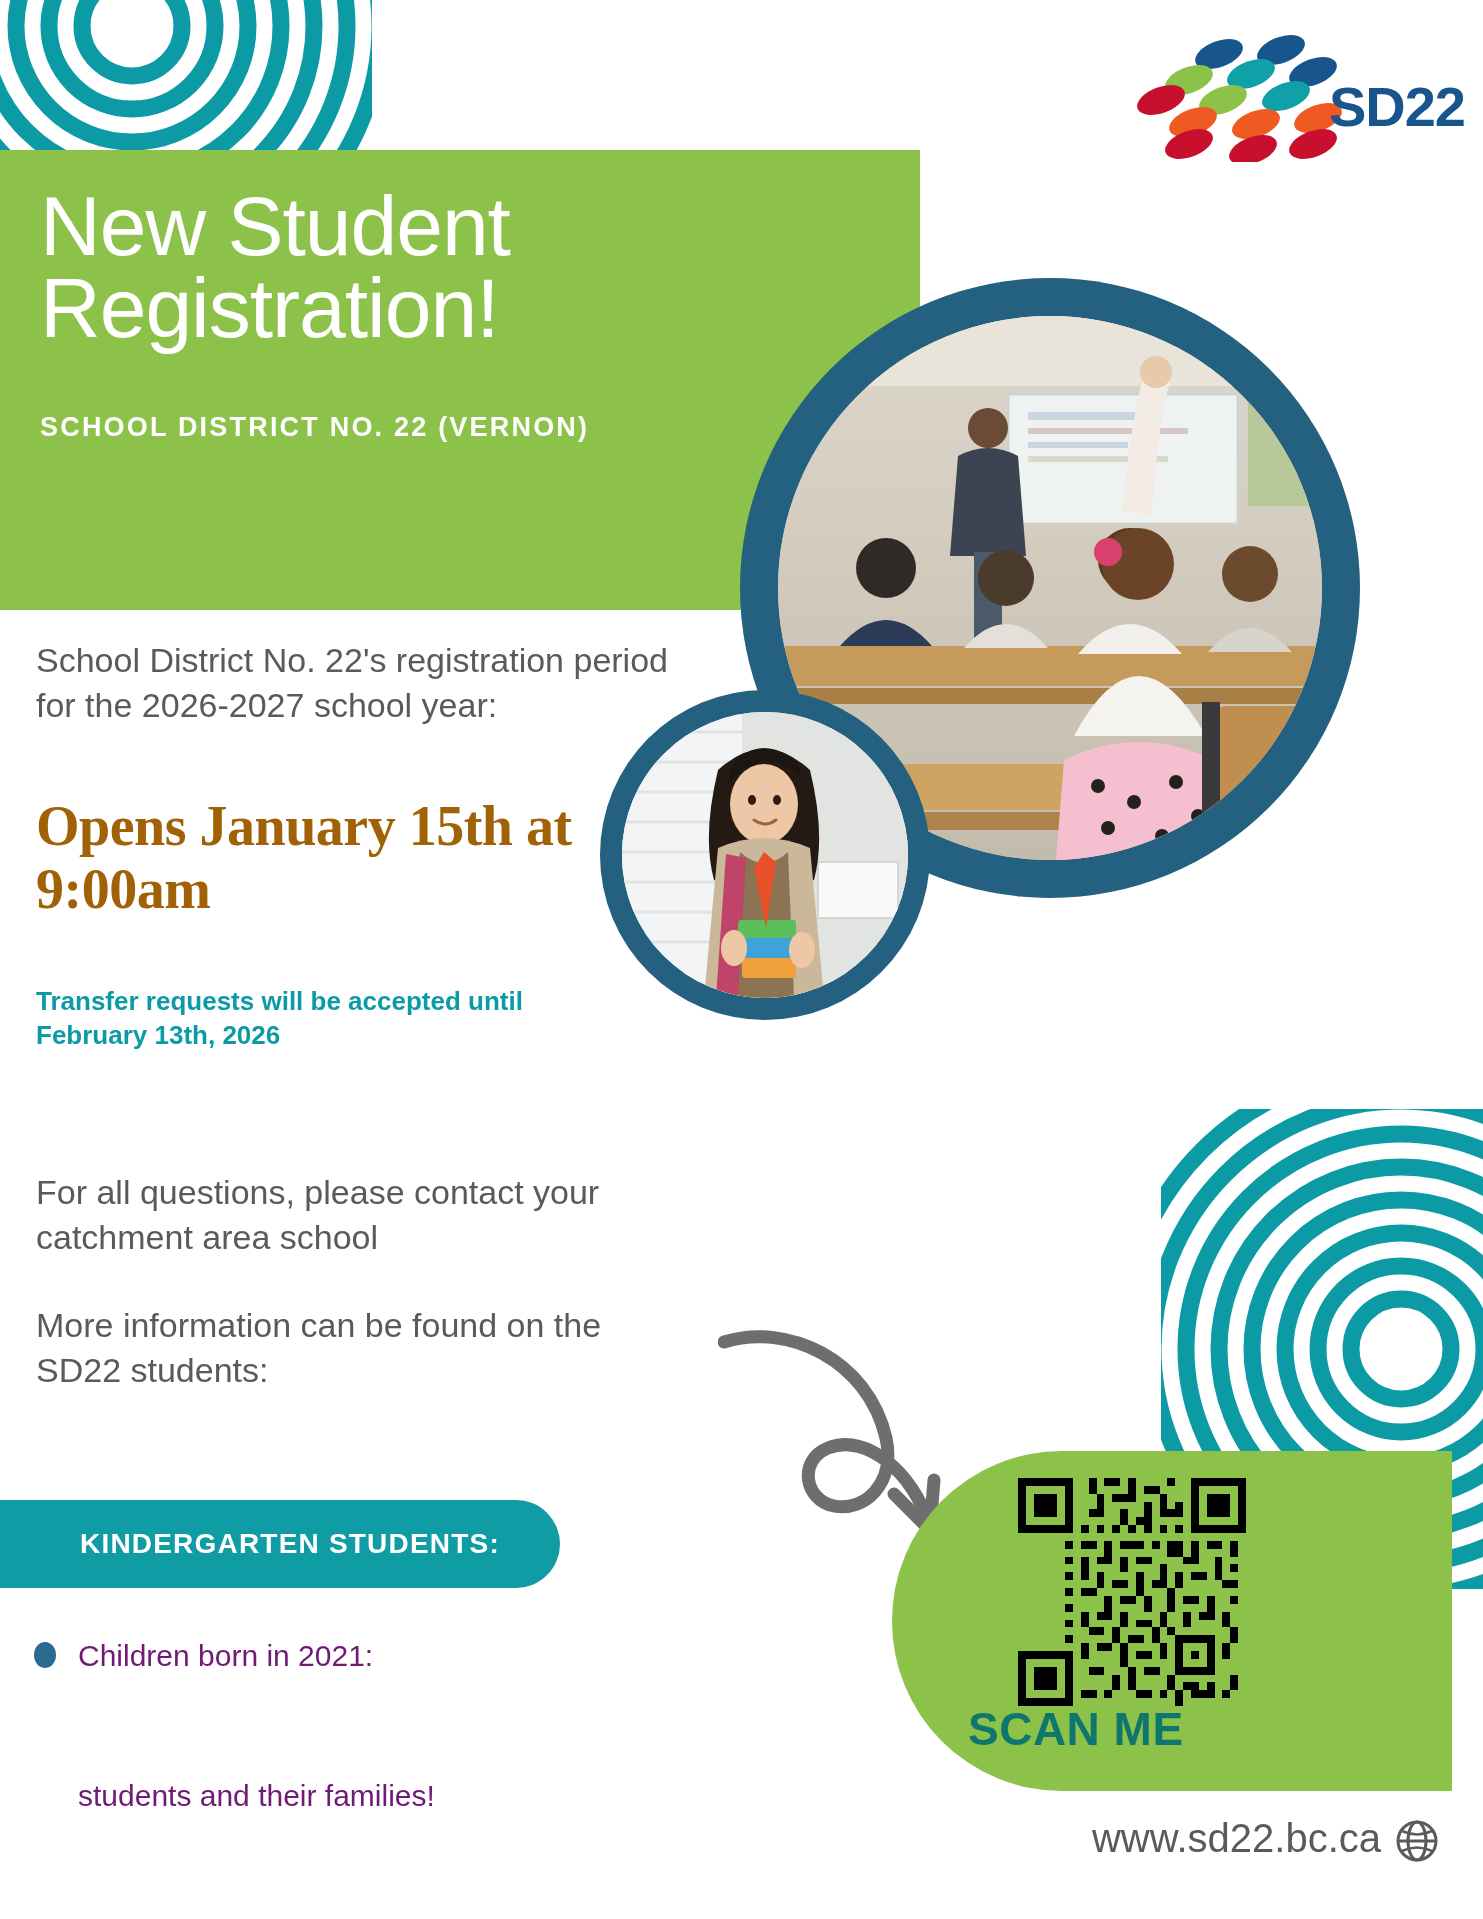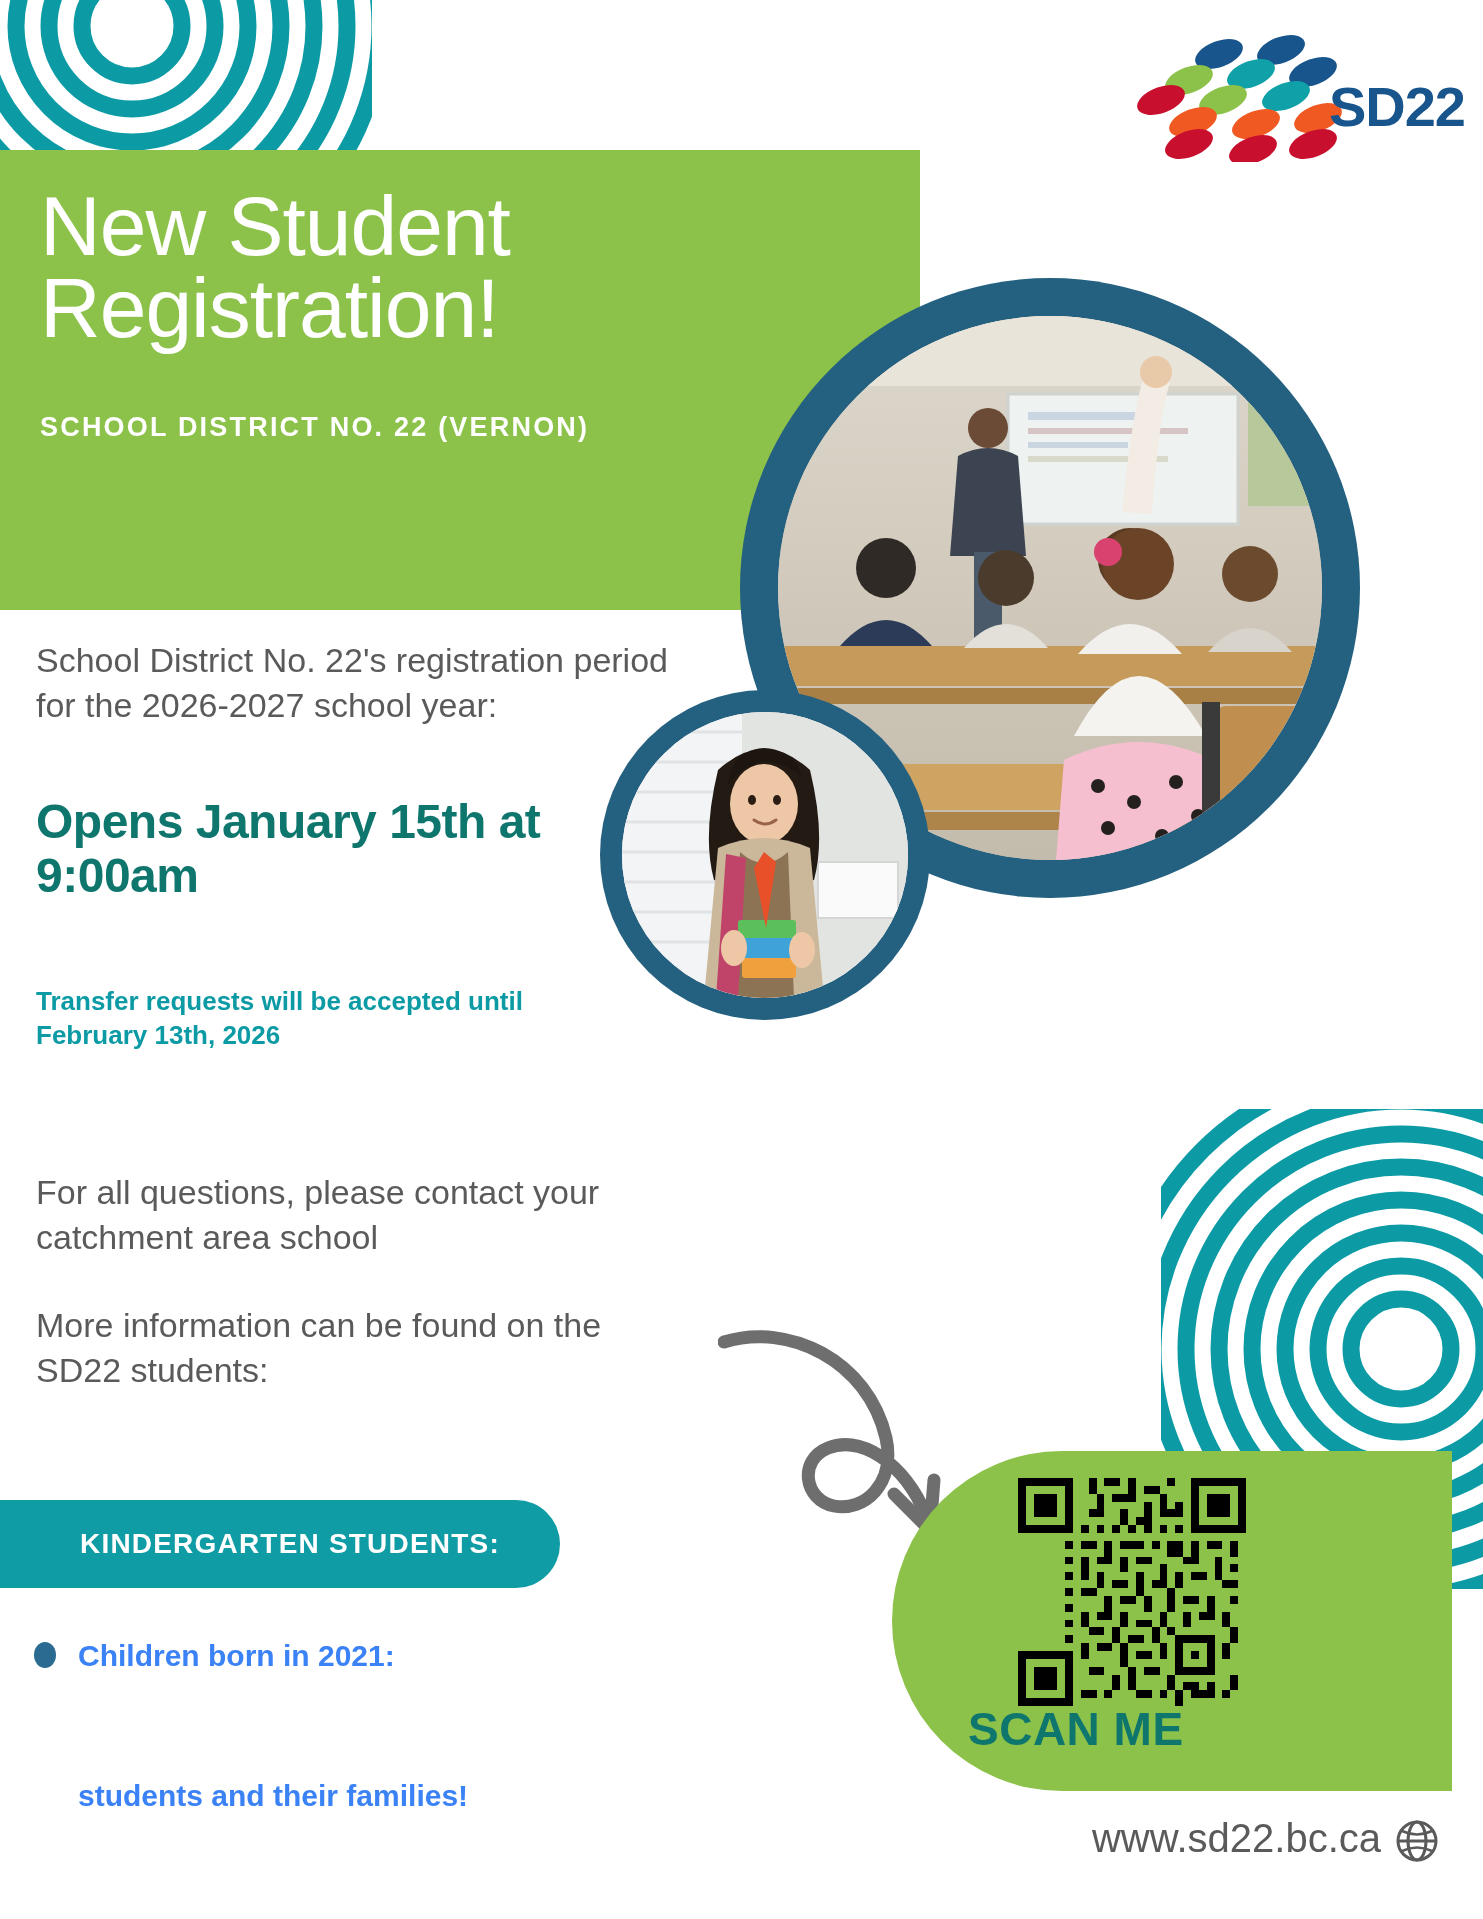--- a/index.html
+++ b/index.html
@@ -88,25 +88,26 @@
   }
   #intro { left: 36px; top: 638px; width: 640px; }
   #contact { left: 36px; top: 1170px; width: 600px; }
   #moreinfo { left: 36px; top: 1303px; width: 600px; }
 
   .opens {
     position: absolute;
     left: 36px;
     top: 795px;
     width: 560px;
-    color: #0f766e;
-    font-size: 48px;
+    color: #a16207;
+    font-size: 56px;
     line-height: 1.12;
     font-weight: bold;
     letter-spacing: -0.5px;
+    font-family: Liberation Serif, serif;
   }
   .transfer {
     position: absolute;
     left: 36px;
     top: 985px;
     width: 600px;
     color: #0C9BA5;
     font-size: 26px;
     line-height: 1.3;
     font-weight: bold;
@@ -136,23 +137,23 @@
     position: absolute;
     left: 34px;
     top: 1642px;
     width: 22px;
     height: 26px;
     background: #2B6B92;
     border-radius: 50%;
   }
   .kg-line {
     position: absolute;
-    color: #3b82f6;
+    color: #701a75;
     font-size: 30px;
-    font-weight: 700;
+    font-weight: 400;
     line-height: 1.3;
   }
   #kg-line-0 { left: 78px; top: 1636px; }
   #kg-line-1 { left: 78px; top: 1706px; }
   #kg-line-2 { left: 78px; top: 1776px; }
 
   
   .photo-circle {
     position: absolute;
     border-radius: 50%;

